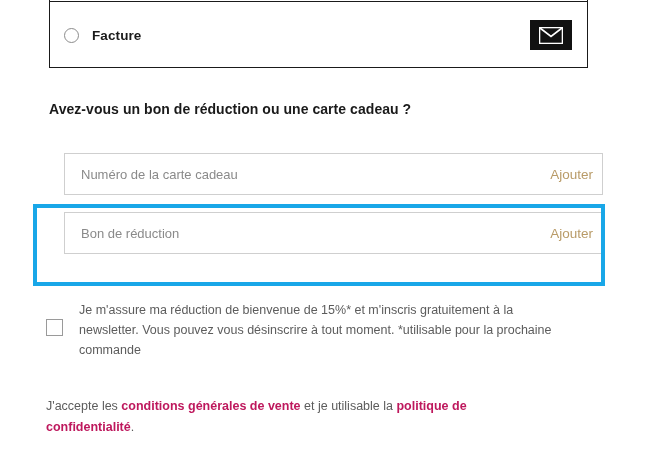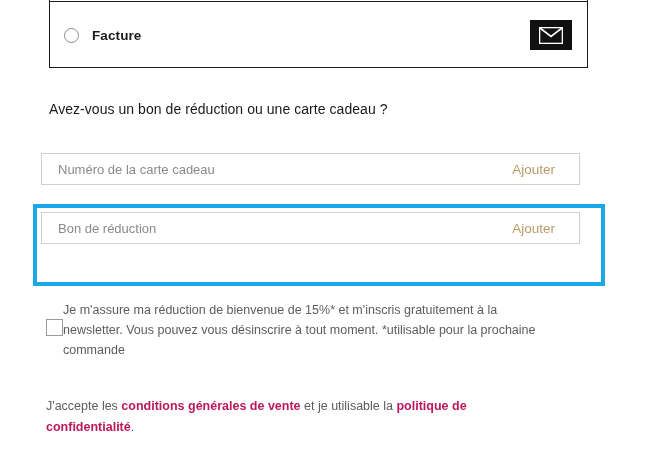--- a/index.html
+++ b/index.html
@@ -99,48 +99,48 @@
     justify-content: center;
   }
   .pay-icon svg { display: block; }
 
   
   .promo-heading {
     position: absolute;
     left: 49px;
     top: 101px;
     font-size: 14px;
-    font-weight: normal;
+    font-weight: bold;
     color: #1a1a1a;
     letter-spacing: 0.05px;
   }
 
   
   .code-input {
     position: absolute;
-    left: 41px;
+    left: 64px;
     width: 539px;
-    height: 32px;
+    height: 42px;
     border: 1px solid #cfcfcf;
     box-sizing: border-box;
     background: #ffffff;
     display: flex;
     align-items: center;
   }
   #gift-card-row { top: 153px; }
   #coupon-row { top: 212px; }
 
   .code-placeholder {
     margin-left: 16px;
     font-size: 13px;
     color: #8a8a8a;
   }
   .code-add {
     margin-left: auto;
-    margin-right: 24px;
+    margin-right: 9px;
     font-size: 13.5px;
     color: #b99b68;
   }
 
   
   .highlight {
     position: absolute;
     left: 33px;
     top: 204px;
     width: 572px;
@@ -162,20 +162,21 @@
   .checkbox {
     width: 17px;
     height: 17px;
     border: 1px solid #9a9a9a;
     background: #ffffff;
     box-sizing: border-box;
     margin-top: 19px;
     flex: 0 0 auto;
   }
   .newsletter-text {
+    margin-left: 16px;
     font-size: 12.5px;
     line-height: 20px;
     color: #5c5c5c;
     max-width: 490px;
   }
 
   
   .terms {
     position: absolute;
     left: 46px;

